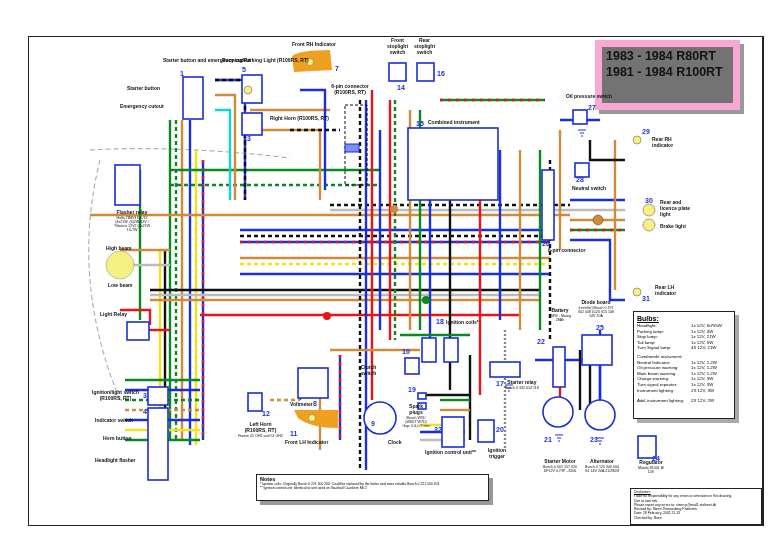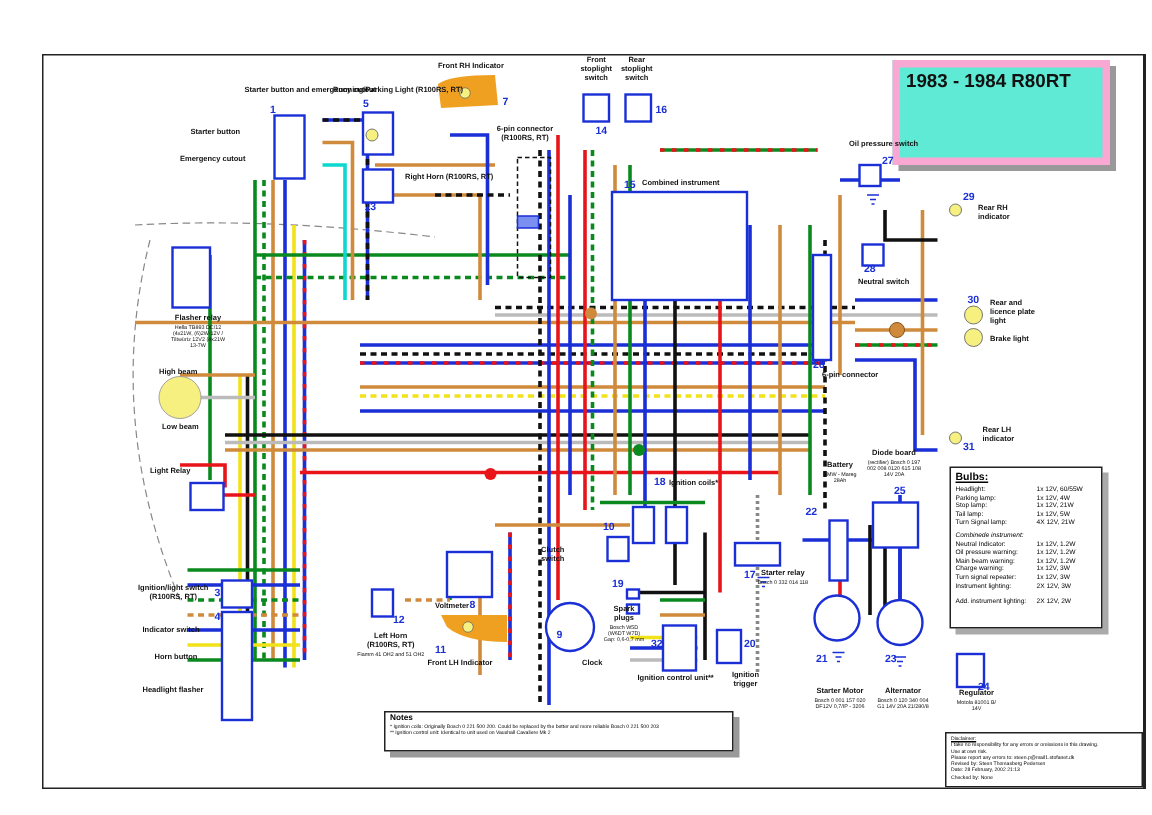--- a/index.html
+++ b/index.html
@@ -4,21 +4,21 @@
 <style>
   html, body { margin:0; padding:0; background:#ffffff; }
   body { width:768px; height:543px; position:relative; overflow:hidden; font-family:"Liberation Sans", sans-serif; }
   #frame { position:absolute; left:28px; top:36px; width:736px; height:490px; border:1px solid #222; border-right:2px solid #222; box-sizing:border-box; }
   svg#wiring { position:absolute; left:0; top:0; width:768px; height:543px; }
   .lbl { position:absolute; font-size:5px; font-weight:bold; color:#111; text-align:center; line-height:1.15; white-space:nowrap; }
   .lbl.l { text-align:left; }
   .lbl.r { text-align:right; }
   .sub { font-weight:normal; font-size:3.6px; display:block; }
   .num { position:absolute; font-size:7px; font-weight:bold; color:#1a2fd6; }
-  #title-box { position:absolute; left:595px; top:40px; width:145px; height:70px; background:#5eead4; border:5px solid #f9a8d4; box-shadow:4px 4px 0 #999; padding:2px 4px; box-sizing:border-box; }
+  #title-box { position:absolute; left:595px; top:40px; width:145px; height:70px; background:#737373; border:7px solid #f9a8d4; box-shadow:4px 4px 0 #999; padding:2px 4px; box-sizing:border-box; }
   #title-box div { font-size:12.5px; font-weight:bold; line-height:15.5px; color:#111; white-space:nowrap; }
   #bulbs { position:absolute; left:633px; top:311px; width:102px; height:108px; background:#fff; border:1px solid #222; box-shadow:4px 4px 0 #aaa; padding:2px 3px; box-sizing:border-box; font-size:4.4px; line-height:5.6px; }
   #bulbs .h { font-weight:bold; font-size:7px; text-decoration:underline; line-height:9px; }
   #bulbs .row { display:flex; justify-content:space-between; }
   #bulbs .row span:last-child { width:40px; }
   #bulbs .sec { font-style:italic; margin-top:3px; }
   #notes { position:absolute; left:256px; top:474px; width:233px; height:27px; background:#fff; border:1px solid #222; box-shadow:4px 4px 0 #999; padding:1px 3px; box-sizing:border-box; font-size:3.4px; line-height:4.2px; }
   #notes .h { font-weight:bold; font-size:5.5px; line-height:6px; }
   #disclaimer { position:absolute; left:630px; top:488px; width:132px; height:37px; background:#fff; border:1px solid #222; padding:1px 3px; box-sizing:border-box; font-size:3.4px; line-height:4.3px; }
   #disclaimer .h { text-decoration:underline; }
@@ -187,20 +187,21 @@
   <g stroke="#1a2fd6" stroke-width="1">
     <path d="M 578 130 h 8 M 580 133 h 4 M 581 136 h 2"></path>
     <path d="M 555 435 h 8 M 557 438 h 4 M 558 441 h 2"></path>
     <path d="M 596 438 h 8 M 598 441 h 4 M 599 444 h 2"></path>
     <path d="M 505 385 h 8 M 507 388 h 4 M 508 391 h 2"></path>
   </g>
 </svg>
 
 <div id="title-box">
   <div>1983 - 1984 R80RT</div>
+  <div>1981 - 1984 R100RT</div>
 </div>
 
 <div class="num" style="left:180px;top:70px">1</div>
 <div class="lbl" style="left:163px;top:58px">Starter button and emergency cutout</div>
 <div class="lbl r" style="left:127px;top:86px">Starter button</div>
 <div class="lbl r" style="left:120px;top:104px">Emergency cutout</div>
 <div class="lbl" style="left:100px;top:312px">Light Relay</div>
 <div class="num" style="left:143px;table:0;top:392px">3</div>
 <div class="lbl" style="left:88px;top:390px;width:55px;white-space:normal">Ignition/light switch (R100RS, RT)</div>
 <div class="num" style="left:143px;top:408px">4</div>

